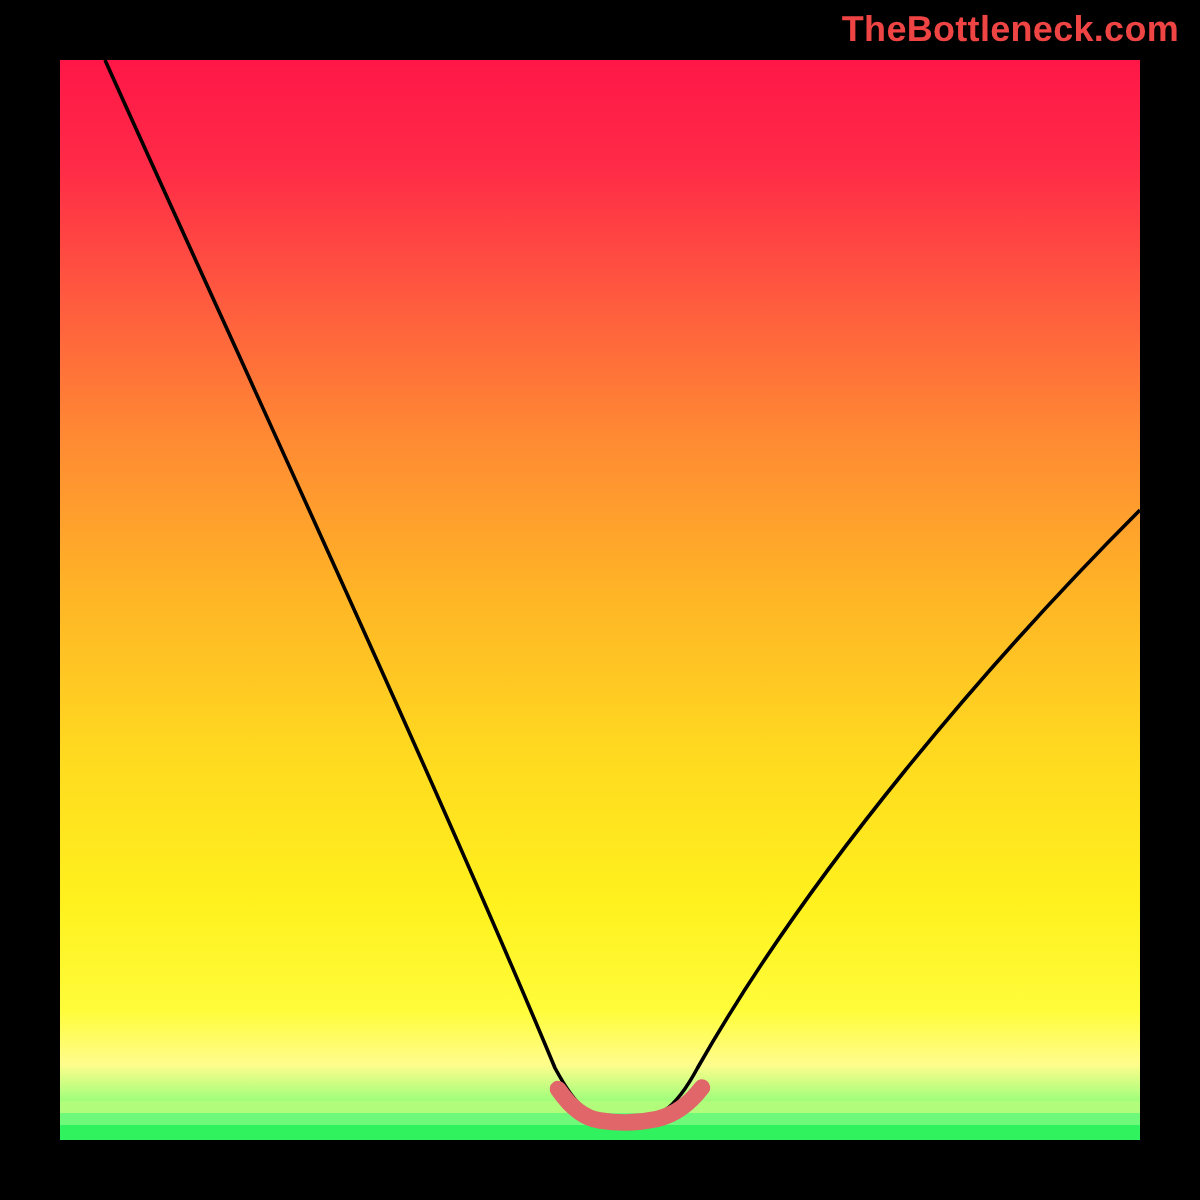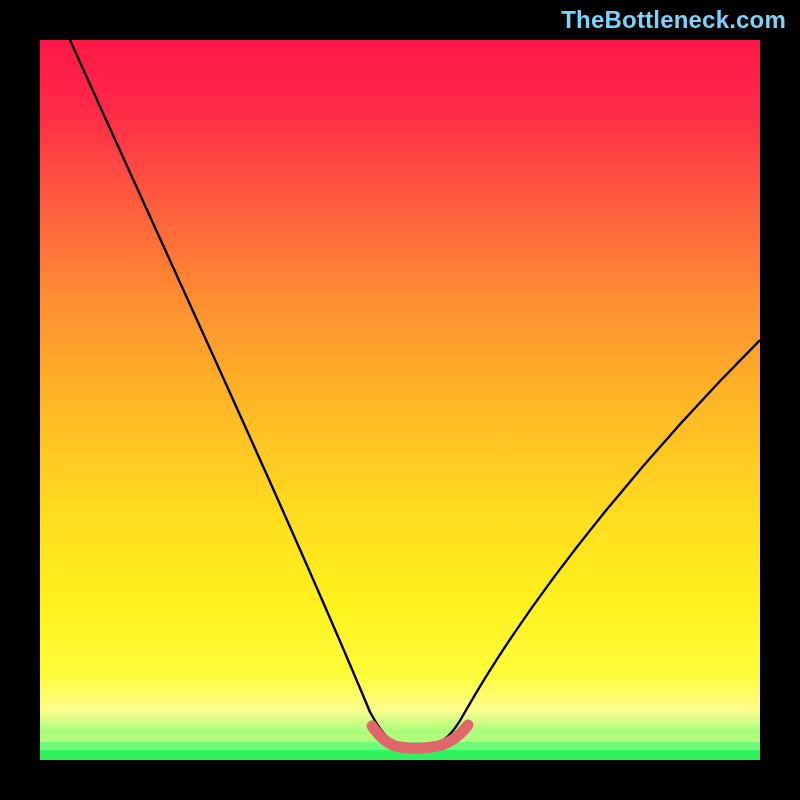--- a/index.html
+++ b/index.html
@@ -67,21 +67,21 @@
     z-index: 3;
     pointer-events: none;
   }
 
   .watermark {
     position: absolute;
     top: 6px;
     right: 14px;
     font-size: 24px;
     font-weight: 600;
-    color: #7dd3fc;
+    color: #ef4444;
     z-index: 6;
     letter-spacing: 0.2px;
   }
 </style>
 </head>
 <body>
 
 <div class="canvas">
 
   <div class="plot-area"></div>

